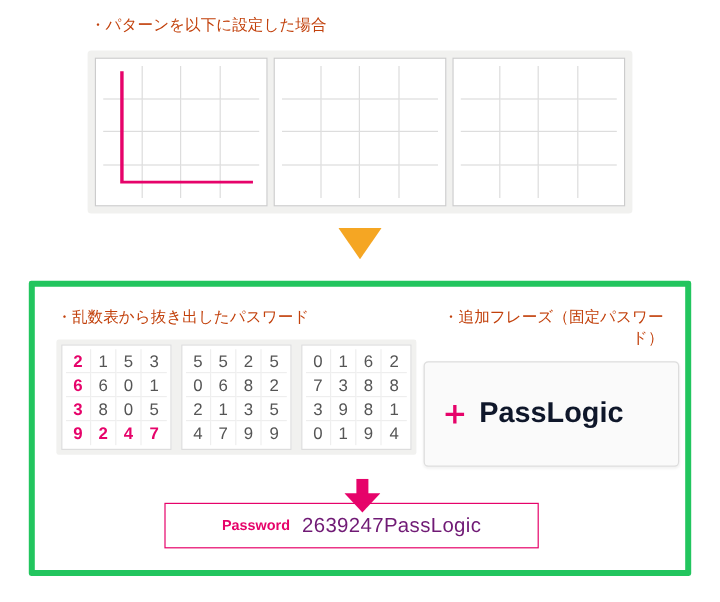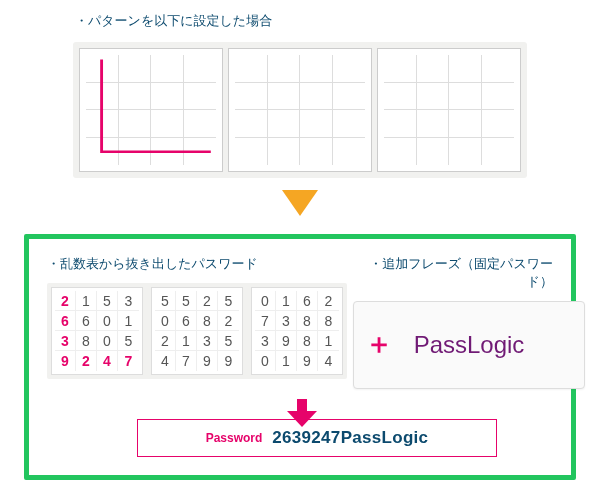--- a/index.html
+++ b/index.html
@@ -7,21 +7,21 @@
     margin: 0;
     padding: 0;
     width: 600px;
     height: 502px;
     font-family: "Hiragino Sans", "Meiryo", sans-serif;
     background: #fff;
     position: relative;
   }
   .section-label {
     font-size: 13px;
-    color: #0c4a6e;
+    color: #c2410c;
     margin: 0 0 10px 0;
   }
   
   .top-panel {
     position: absolute;
     left: 73px;
     top: 12px;
     width: 454px;
   }
   .top-label { margin-left: 2px; margin-bottom: 12px; }
@@ -116,61 +116,61 @@
   .plus {
     position: absolute;
     left: 336px;
     top: 86px;
     font-size: 28px;
     color: #e6036a;
     font-weight: 700;
   }
   .phrase-box {
     margin-top: 4px;
-    width: 232px;
+    width: 213px;
     height: 88px;
     border: 1px solid #ddd;
     border-radius: 4px;
     display: flex;
     align-items: center;
     justify-content: center;
     font-size: 24px;
-    color: #701a75;
-    font-weight: 400;
+    color: #0f172a;
+    font-weight: 700;
     background: #fafafa;
     box-shadow: 0 1px 2px rgba(0,0,0,0.05);
   }
   .down-arrow2 {
     position: absolute;
     left: 258px;
     top: 160px;
     width: 30px;
     height: 30px;
   }
   .result-box {
     position: absolute;
     left: 108px;
     bottom: 18px;
-    width: 360px;
+    width: 312px;
     height: 38px;
     border: 1.5px solid #e6036a;
     display: flex;
     align-items: center;
     justify-content: center;
     gap: 10px;
   }
   .result-label {
     font-size: 12px;
     color: #e6036a;
     font-weight: 600;
   }
   .result-value {
     font-size: 17px;
-    color: #0c4a6e;
-    font-weight: 700;
+    color: #701a75;
+    font-weight: 400;
     letter-spacing: 0.3px;
   }
 </style>
 </head>
 <body>
 
 <div class="top-panel">
   <div class="section-label top-label">・パターンを以下に設定した場合</div>
   <div class="grids-row">
     <div class="grid big">

